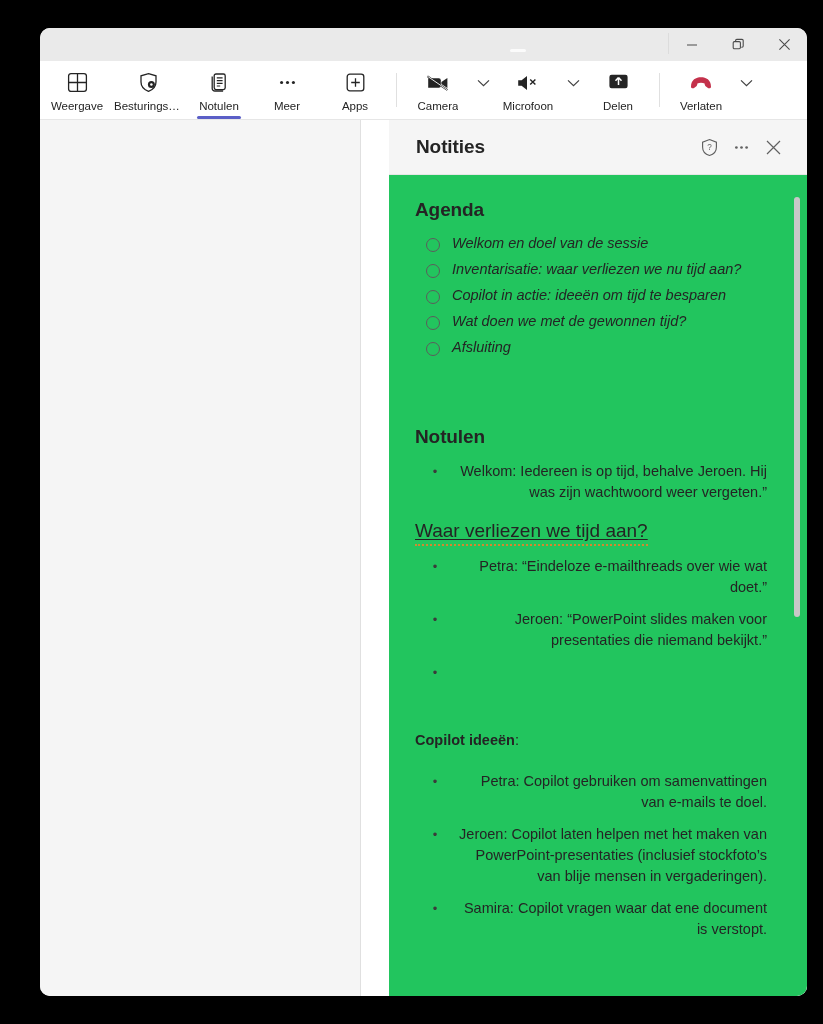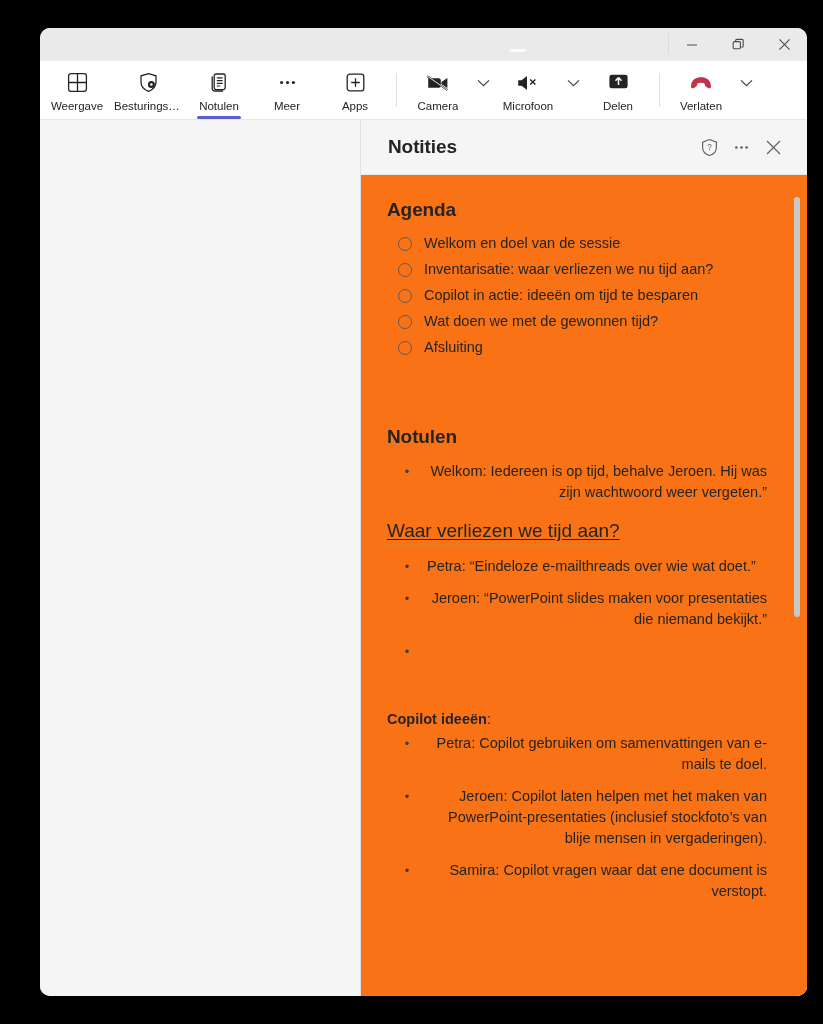--- a/index.html
+++ b/index.html
@@ -114,20 +114,21 @@
     background: #e0e0e0;
     margin: 12px 7px 12px 7px;
     flex: 0 0 auto;
   }
 
   
   .body {
     flex: 1 1 auto;
     display: flex;
     min-height: 0;
+    gap: 28px;
   }
   .stage {
     width: 321px;
     background: #f5f5f5;
     border-right: 1px solid #e0e0e0;
     flex: 0 0 auto;
   }
   .notes {
     flex: 1 1 auto;
     background: #ffffff;
@@ -157,40 +158,41 @@
     width: 32px; height: 32px;
     display: flex; align-items: center; justify-content: center;
     color: #616161;
   }
 
   
   .notes-scroll {
     flex: 1 1 auto;
     position: relative;
     overflow: hidden;
-    background: #f97316;
+    background: #22c55e;
   }
   .notes-inner {
     padding: 24px 40px 0 26px;
   }
 
   h2.sec {
     font-size: 19px;
     font-weight: bold;
     color: #242424;
     margin-bottom: 13px;
     letter-spacing: -0.1px;
   }
 
   
   .agenda-list { list-style: none; }
   .agenda-item {
     display: flex;
-    align-items: flex-start;
+    align-items: center;
     margin-bottom: 8px;
+    font-style: italic;
   }
   .radio {
     width: 14px; height: 14px;
     border: 1.3px solid #5c5c5c;
     border-radius: 50%;
     flex: 0 0 auto;
     margin: 3px 12px 0 11px;
   }
   .agenda-text {
     font-size: 14.5px;
@@ -235,21 +237,21 @@
     text-decoration-color: #242424;
     text-underline-offset: 2px;
     border-bottom: 2px dotted #d08a30;
     padding-bottom: 2px;
     margin: 6px 0 4px 0;
   }
 
   .sub-bold {
     font-size: 14.5px;
     color: #242424;
-    margin-bottom: 6px;
+    margin-bottom: 23px;
   }
   .sub-bold b { font-weight: bold; }
 
   
   .sbar {
     position: absolute;
     right: 6px; top: 0; bottom: 0;
     width: 8px;
   }
   .sthumb {

